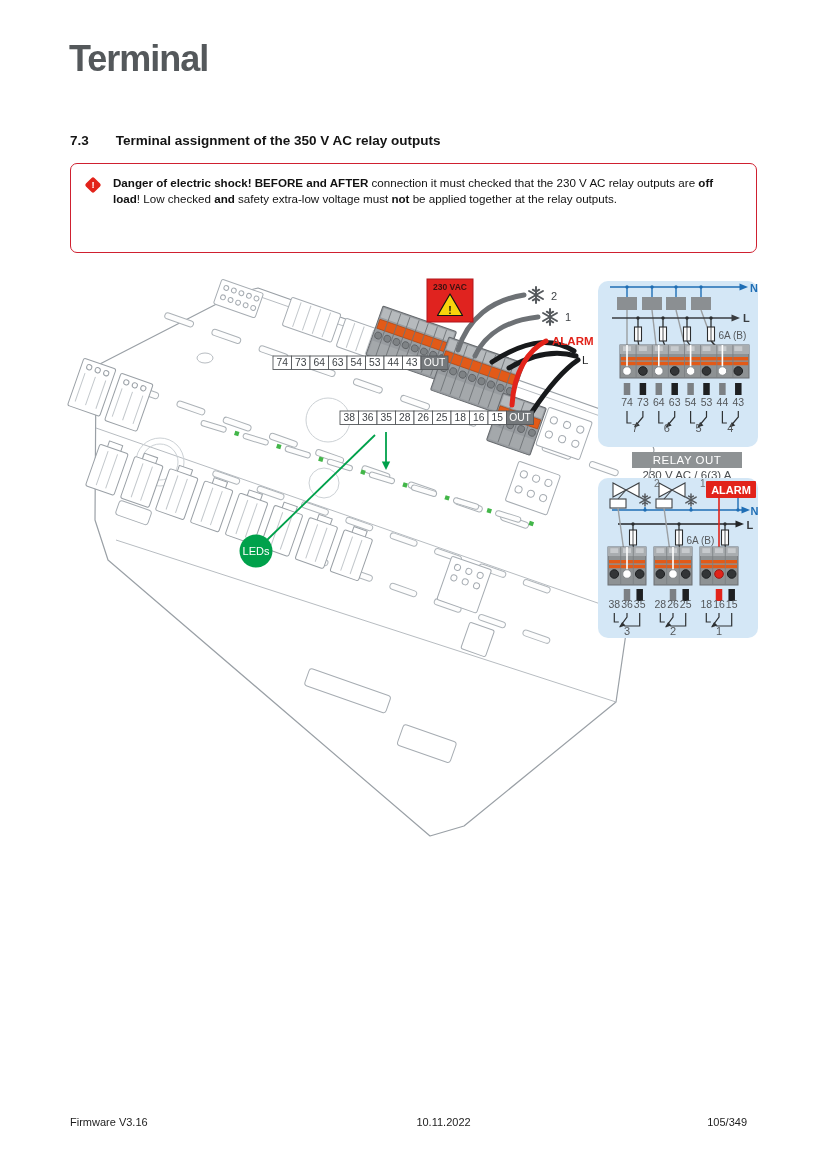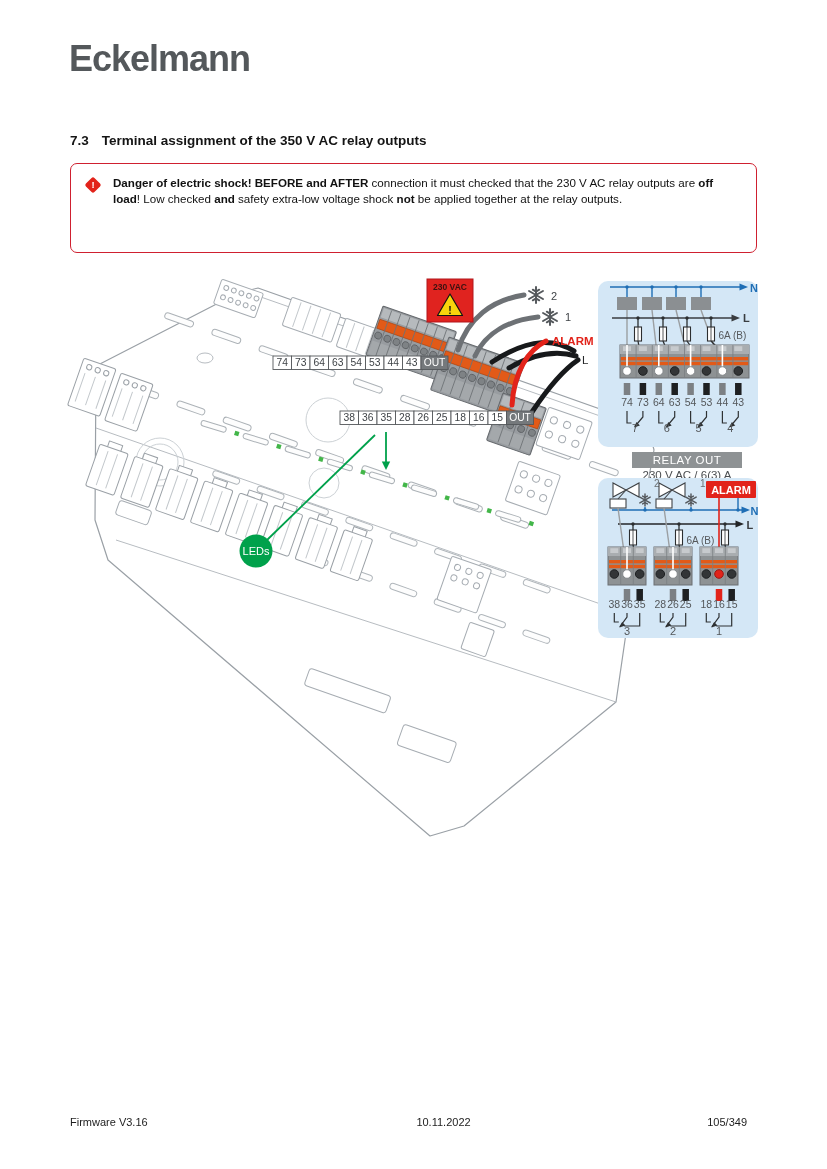--- a/index.html
+++ b/index.html
@@ -9,21 +9,21 @@
     font-family:"Liberation Sans", sans-serif; color:#111;
   }
   .logo {
     position:absolute; left:69px; top:38px;
     font-size:36px; font-weight:bold; color:#54585b; letter-spacing:-1px;
   }
   .heading {
     position:absolute; left:70px; top:133px;
     font-size:13.5px; font-weight:bold; color:#141414;
   }
-  .heading .num { margin-right:13px; }
+  .heading .num { margin-right:27px; }
   .warnbox {
     position:absolute; left:70px; top:163px; width:687px; box-sizing:border-box;
     border:1.6px solid #cf2030; border-radius:7px;
     padding:11px 16px 12px 42px; min-height:90px; background:#fff;
   }
   .warnicon {
     position:absolute; left:16px; top:15px; width:12px; height:12px;
     background:#e2231a; transform:rotate(45deg); border-radius:2px;
   }
   .warnicon span {
@@ -39,31 +39,31 @@
   .footer { position:absolute; left:0; top:1116px; width:827px; font-size:11px; color:#1d1d1d; }
   .footer .fl { position:absolute; left:70px;text-align:right; }
   .footer .fc { position:absolute; left:0; width:827px; text-align:center;margin-left:30px; }
   .footer .fr { position:absolute; right:80px; }
 </style>
 </head>
 <body>
 
 <div class="page">
 
-  <div class="logo">Eckelmann</div>
+  <div class="logo">Terminal</div>
 
   <div class="heading">
     <span class="num">7.3</span><span>Terminal assignment of the 350 V AC relay outputs</span>
   </div>
 
   <div class="warnbox">
     <div class="warnicon">
         <span>!</span>
       </div>
-    <div class="warnbody"><b>Danger of electric shock! BEFORE and AFTER</b><span> connection it must checked that the 230 V AC relay outputs are </span><b>off load</b><span>! Low checked </span><b>and</b><span> safety extra-low voltage shock </span><b>not</b><span> be applied together at the relay outputs.</span></div>
+    <div class="warnbody"><b>Danger of electric shock! BEFORE and AFTER</b><span> connection it must checked that the 230 V AC relay outputs are </span><b>off load</b><span>! Low checked </span><b>and</b><span> safety extra-low voltage must </span><b>not</b><span> be applied together at the relay outputs.</span></div>
   </div>
 
   <svg class="fig" width="827" height="1169" viewBox="0 0 827 1169">
     <defs>
       <g id="sf" stroke="#54585c" stroke-width="1.7" stroke-linecap="round" fill="none">
         <line y1="-7" y2="7"></line>
         <line transform="rotate(60)" y1="-7" y2="7"></line>
         <line transform="rotate(120)" y1="-7" y2="7"></line>
         <line x1="-2.8" y1="-4.6" x2="0" y2="-3"></line>
           <line x1="2.8" y1="-4.6" x2="0" y2="-3"></line>

